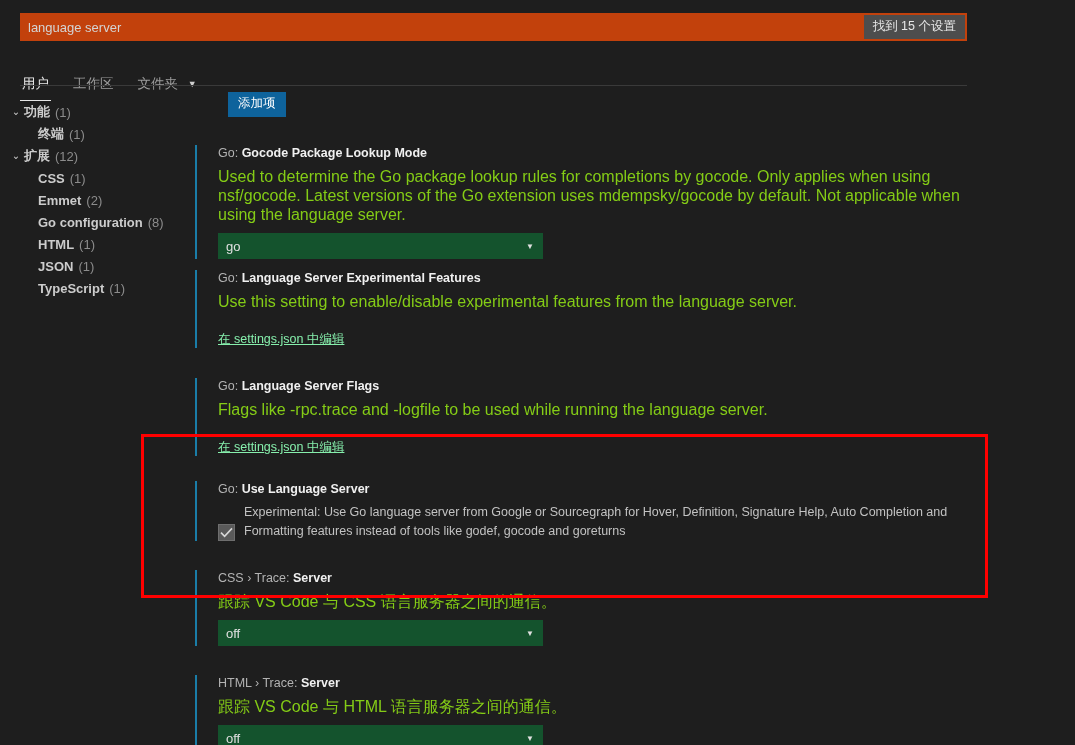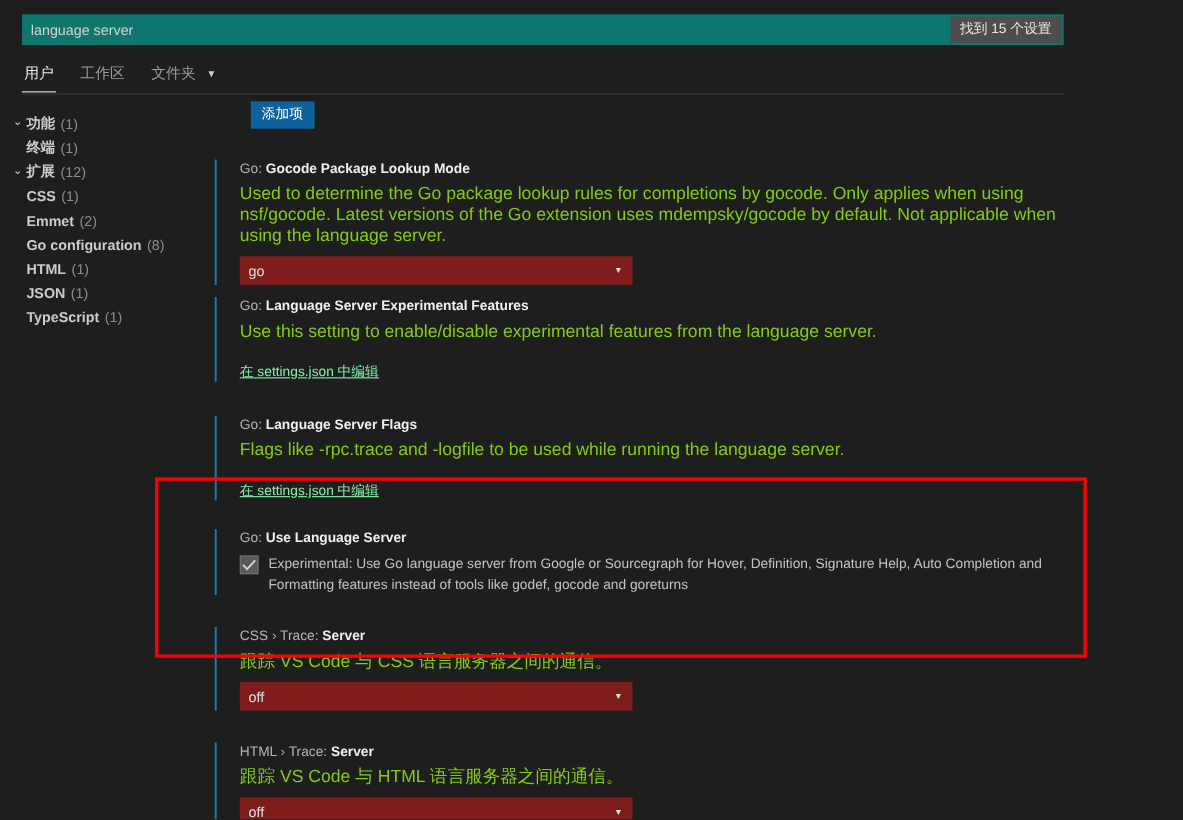--- a/index.html
+++ b/index.html
@@ -10,21 +10,21 @@
     font-family: "Liberation Sans", "DejaVu Sans", sans-serif;
     overflow: hidden;
   }
   body { position: relative; }
 
   
   .search-row {
     position: absolute;
     left: 20px; top: 13px;
     width: 947px; height: 28px;
-    background: #0f766e;
+    background: #c2410c;
     display: flex; align-items: center;
   }
   .search-input {
     flex: 1 1 auto;
     background: transparent;
     border: 0; outline: 0;
     color: #d4d4d4;
     font-family: "Liberation Sans", "DejaVu Sans", sans-serif;
     font-size: 13px;
     padding: 0 8px;
@@ -37,21 +37,21 @@
     background: #4d4d4d;
     color: #e8e8e8;
     font-size: 12.5px;
     padding: 3px 9px 4px 9px;
     white-space: nowrap;
   }
 
   
   .tabs {
     position: absolute;
-    left: 20px; top: 55px;
+    left: 20px; top: 72px;
     height: 30px;
     display: flex; align-items: center;
     gap: 20px;
   }
   .tab {
     position: relative;
     color: #9d9d9d;
     font-size: 13.5px;
     padding: 2px 2px 8px 2px;
     cursor: pointer;
@@ -96,21 +96,21 @@
     padding-left: 8px;
   }
   .toc-item .twisty {
     width: 16px; flex: 0 0 16px;
     color: #cccccc;
     font-size: 10px;
     line-height: 1;
     display: inline-flex;
     align-items: center; justify-content: center;
   }
-  .toc-item.child { padding-left: 24px; }
+  .toc-item.child { padding-left: 38px; }
   .toc-label { color: #cccccc; font-weight: bold; }
   .toc-count { color: #8c8c8c; margin-left: 5px; }
 
   
   .settings-pane {
     position: absolute;
     left: 195px; top: 92px;
     width: 790px; height: 653px;
     overflow: hidden;
   }
@@ -156,39 +156,39 @@
   .setting-link {
     display: inline-block;
     font-size: 12.5px;
     color: #86efac;
     text-decoration: underline;
     cursor: pointer;
   }
   .dropdown {
     position: relative;
     margin-top: 9px;
-    width: 357px; height: 26px;
-    background: #7f1d1d;
+    width: 325px; height: 26px;
+    background: #14532d;
     color: #e0e0e0;
     font-size: 13px;
     display: flex; align-items: center;
     padding: 0 8px;
     cursor: pointer;
     user-select: none;
   }
   .dropdown .caret {
     position: absolute;
     right: 9px; top: 50%;
     transform: translateY(-50%);
     font-size: 8px;
     color: #e0e0e0;
   }
   .checkbox-row {
     display: flex;
-    align-items: flex-start;
+    align-items: flex-end;
     gap: 9px;
     margin-top: 2px;
   }
   .checkbox {
     flex: 0 0 auto;
     width: 17px; height: 17px;
     background: #5a5a5a;
     border: 1px solid #6e6e6e;
     margin-top: 2px;
     display: flex; align-items: center; justify-content: center;

